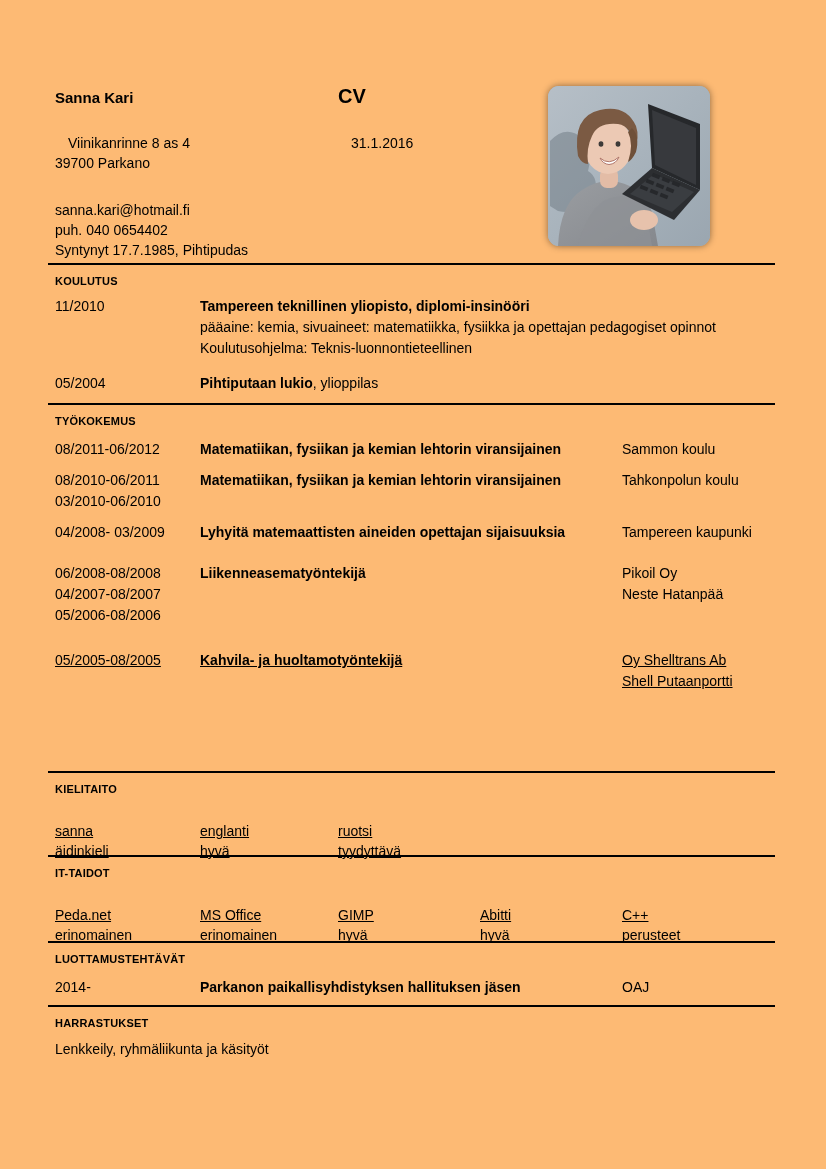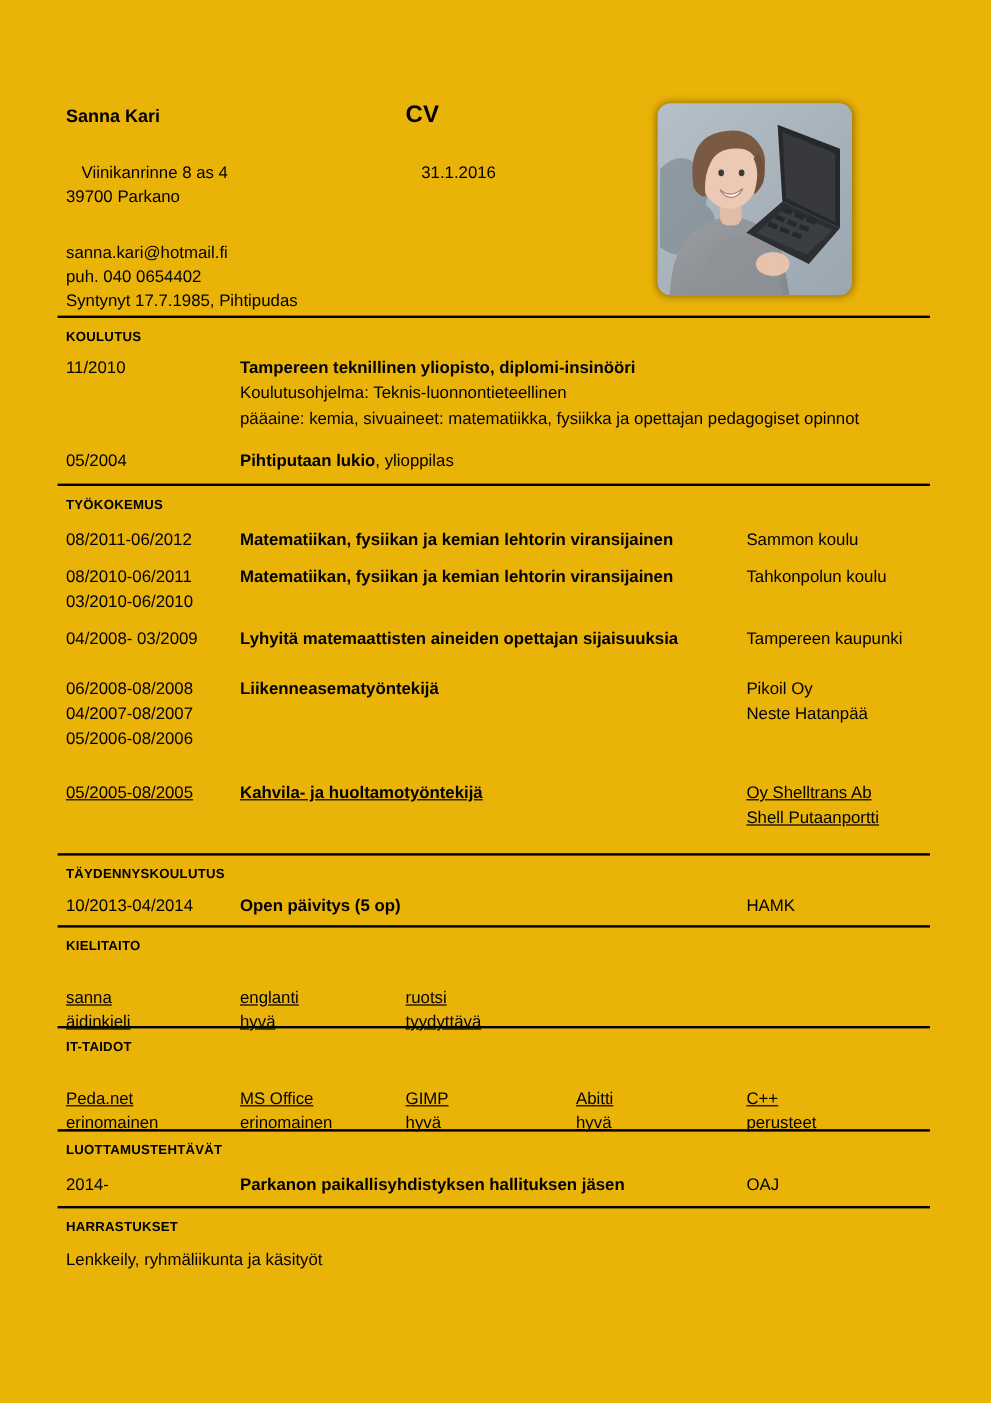--- a/index.html
+++ b/index.html
@@ -4,21 +4,21 @@
 <style>
   * { margin: 0; padding: 0; box-sizing: border-box; }
   html, body { background: #e8e8e8; }
   body { font-family: "Liberation Sans", "DejaVu Sans", sans-serif; }
 
   .page {
     position: relative;
     width: 826px;
     height: 1169px;
     margin: 0 auto;
-    background: #eab308;
+    background: #fdba74;
     color: #000000;
     font-size: 14px;
     overflow: hidden;
   }
 
   
   .header {
     position: absolute;
     top: 86px;
     left: 48px;
@@ -182,22 +182,22 @@
       <path d="M86,128 Q96,122 106,128 L104,140 Q94,144 86,138 Z" fill="#e7c2ac"></path>
     </svg>
   </div>
 
   <section class="sec sec-education">
     <h2>KOULUTUS</h2>
     <div class="row2 mt7">
       <div>11/2010</div>
       <div>
         <div class="b">Tampereen teknillinen yliopisto, diplomi-insinööri</div>
+        <div>pääaine: kemia, sivuaineet: matematiikka, fysiikka ja opettajan pedagogiset opinnot</div>
         <div>Koulutusohjelma: Teknis-luonnontieteellinen</div>
-        <div>pääaine: kemia, sivuaineet: matematiikka, fysiikka ja opettajan pedagogiset opinnot</div>
       </div>
     </div>
     <div class="row2 mt14">
       <div>05/2004</div>
       <div>
         <span class="b">Pihtiputaan lukio</span><span>, ylioppilas</span>
       </div>
     </div>
   </section>
 
@@ -254,32 +254,20 @@
           <div>05/2005-08/2005</div>
         </div>
       <div class="b">Kahvila- ja huoltamotyöntekijä</div>
       <div>
         <div>Oy Shelltrans Ab</div>
         <div>Shell Putaanportti</div>
       </div>
     </div>
   </section>
 
-  <section class="sec sec-training">
-    <h2>TÄYDENNYSKOULUTUS</h2>
-    <div class="row3 mt7">
-      <div>
-          <div>10/2013-04/2014</div>
-        </div>
-      <div class="b">Open päivitys (5 op)</div>
-      <div>
-          <div>HAMK</div>
-        </div>
-    </div>
-  </section>
 
   <section class="sec sec-languages">
     <h2>KIELITAITO</h2>
     <div class="grid-lang mt11">
       <div class="skill-item">
         <div>sanna</div>
         <div>äidinkieli</div>
       </div>
       <div class="skill-item">
         <div>englanti</div>

